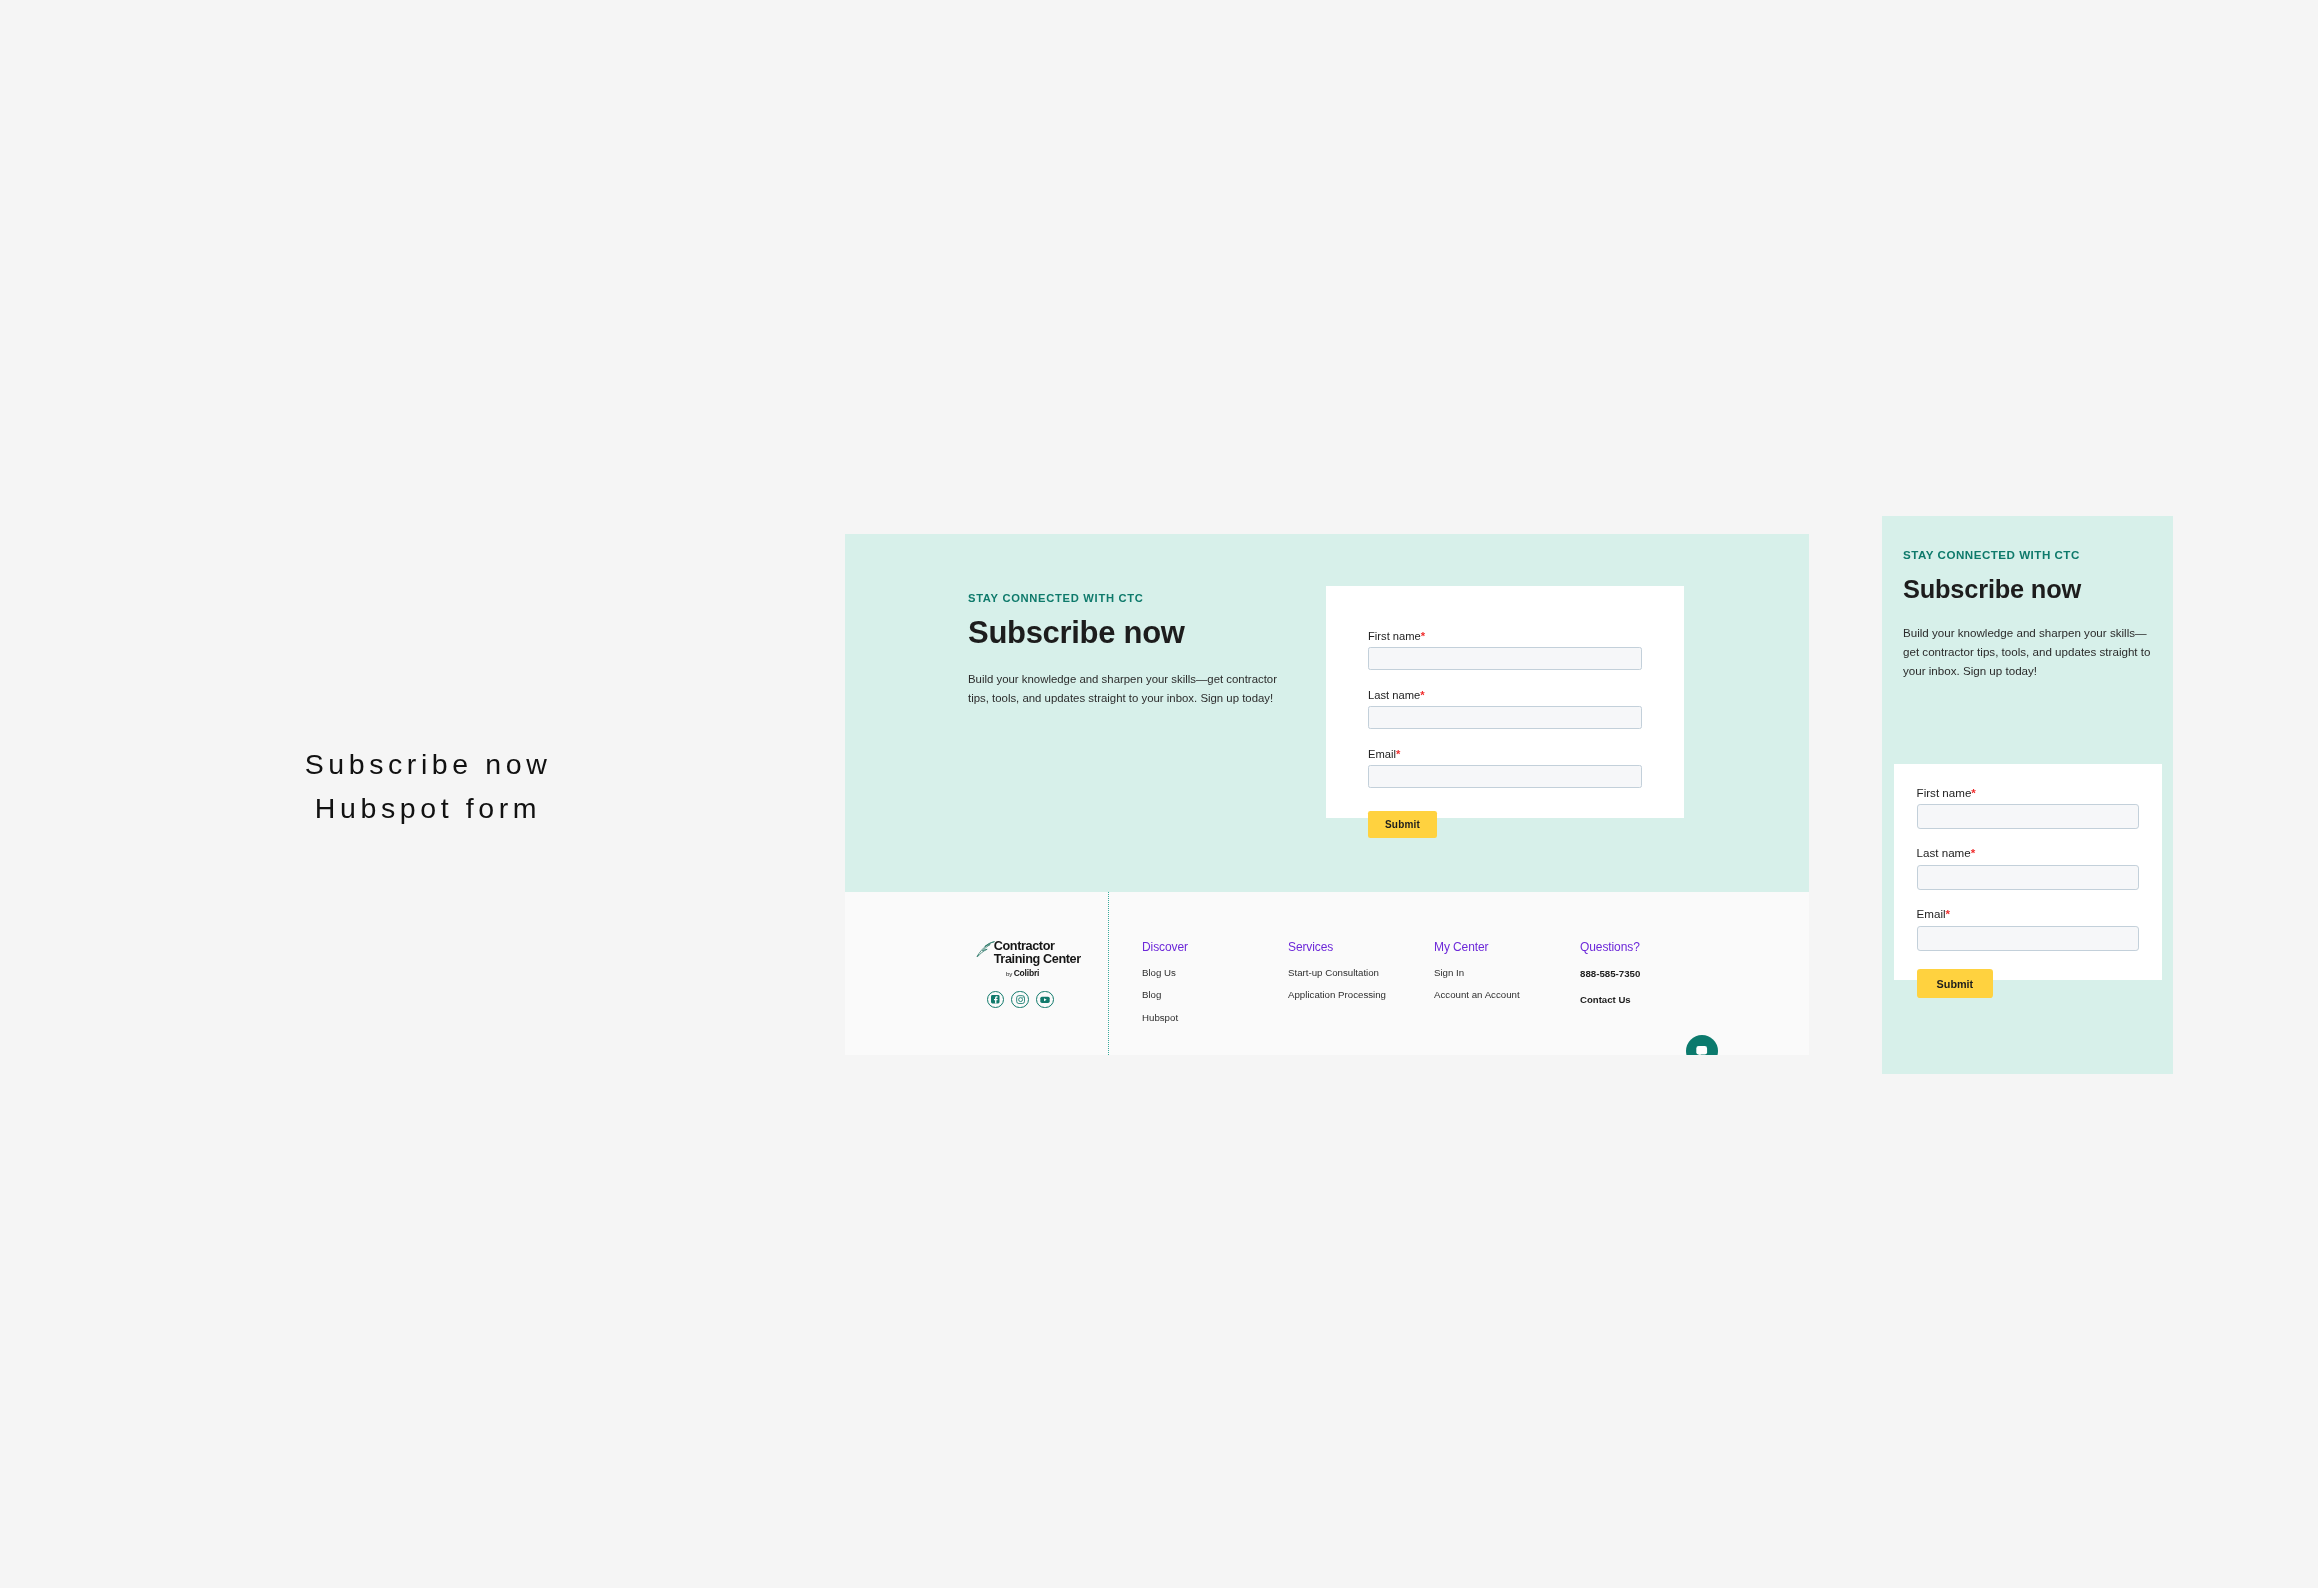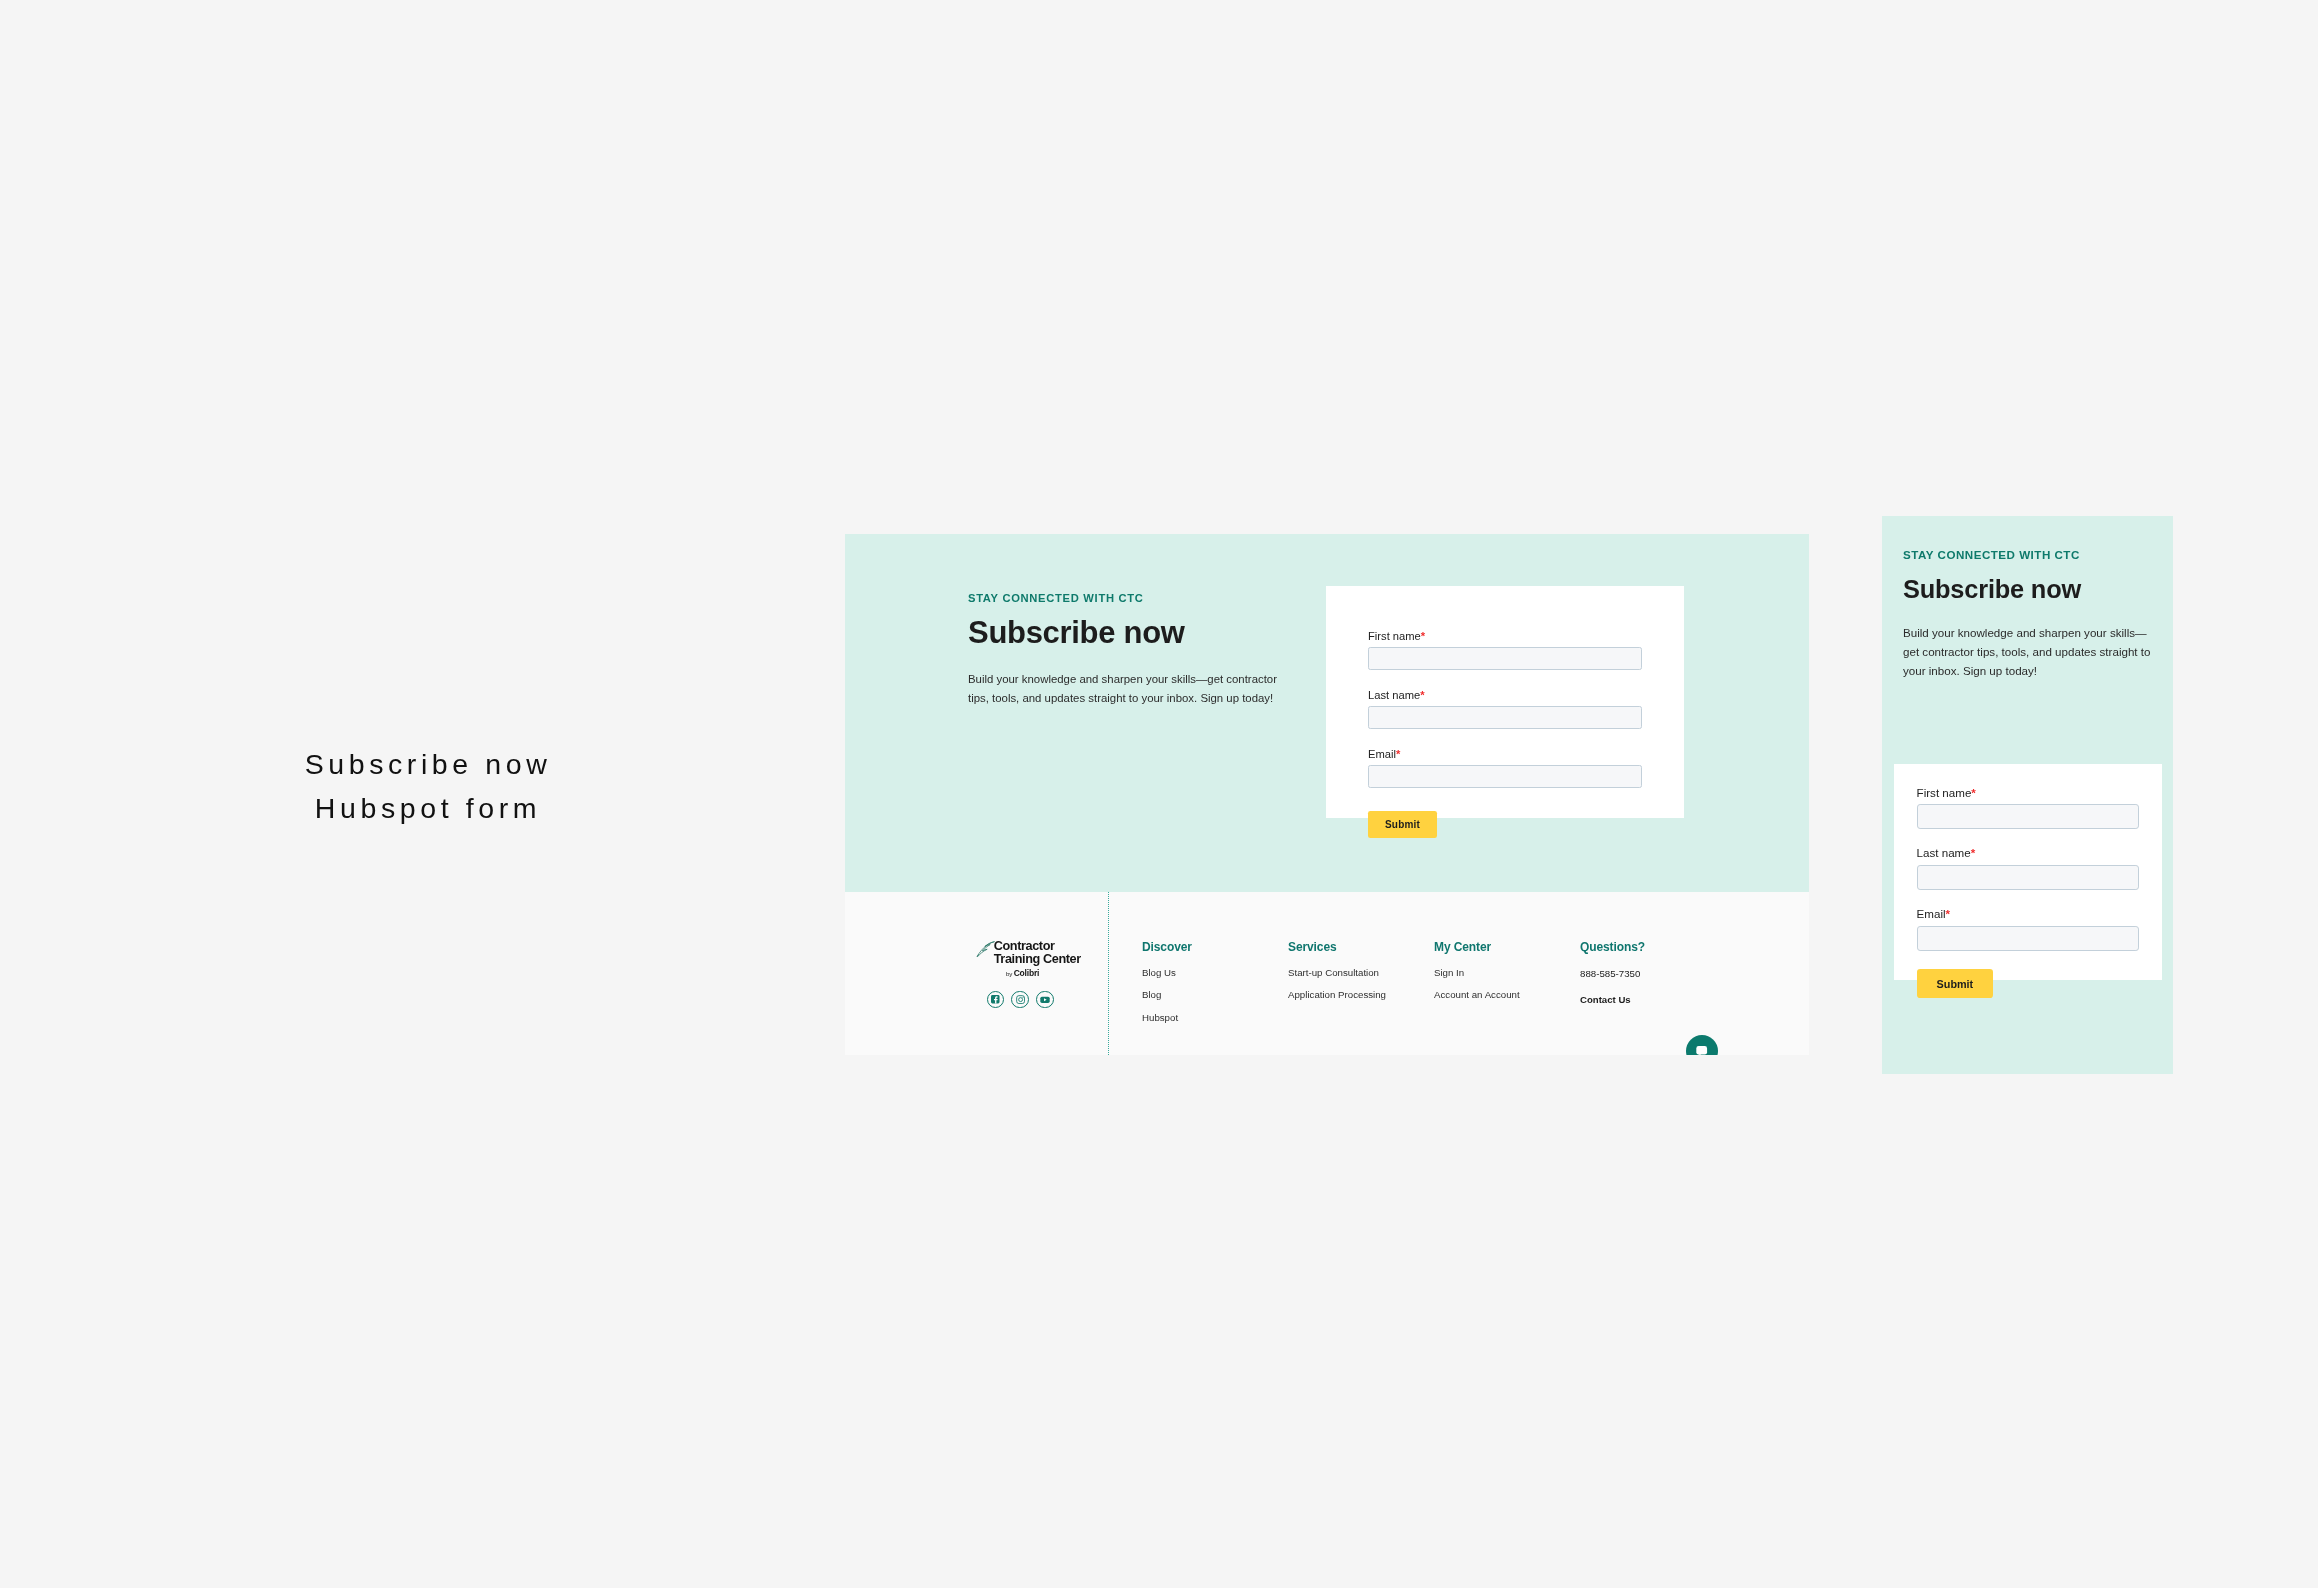--- a/index.html
+++ b/index.html
@@ -185,40 +185,40 @@
 
   .footer-cols {
     position: absolute;
     left: 297px;
     top: 48px;
     width: 640px;
     display: flex;
   }
   .fcol { width: 146px; }
   .fcol-title {
-    color: #0f766e;
+    color: #6d28d9;
     font-size: 12px;
-    font-weight: 700;
+    font-weight: 400;
     letter-spacing: -0.1px;
     margin-bottom: 14px;
   }
   .fcol-link {
     display: block;
     color: #2e2e2e;
     font-size: 9.7px;
     line-height: 1.05;
     margin-bottom: 12.3px;
     text-decoration: none;
     cursor: pointer;
   }
   .fcol-phone {
     display: block;
     color: #1d1d1d;
     font-size: 9.7px;
-    font-weight: 400;
+    font-weight: 700;
     margin-bottom: 15.4px;
     text-decoration: none;
     cursor: pointer;
   }
   .fcol-contact {
     display: block;
     color: #1d1d1d;
     font-size: 9.6px;
     font-weight: 700;
     text-decoration: none;

